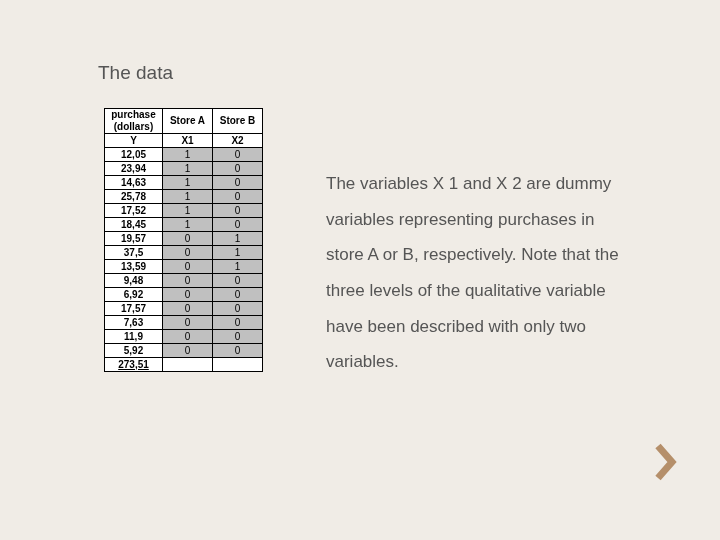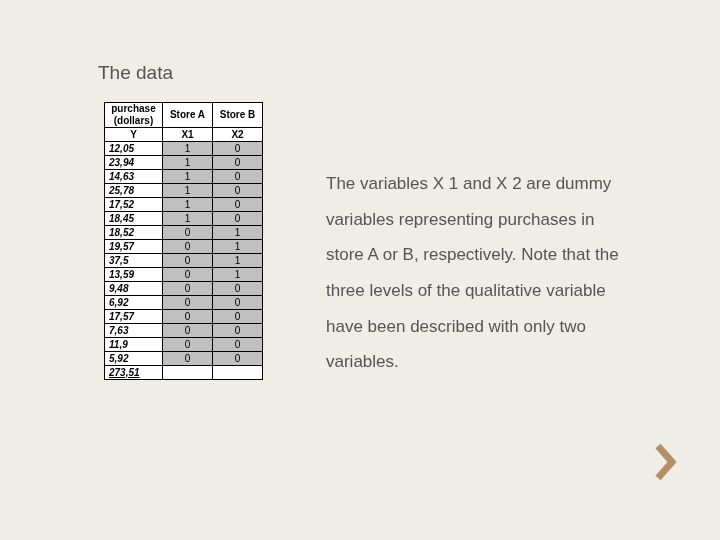--- a/index.html
+++ b/index.html
@@ -18,21 +18,21 @@
   }
   .title {
     position: absolute;
     top: 62px;
     left: 98px;
     font-size: 19px;
     color: #555;
   }
   .table-wrap {
     position: absolute;
-    top: 102px;
+    top: 108px;
     left: 104px;
     background: #fff;
     border-radius: 20px;
   }
   table {
     border-collapse: collapse;
     background: #fff;
   }
   th, td {
     border: 1px solid #000;
@@ -44,21 +44,21 @@
     height: 14px;
     white-space: nowrap;
   }
   th {
     font-weight: bold;
     background: #fff;
   }
   .hdr-purchase { width: 58px; }
   .hdr-a { width: 50px; }
   .hdr-b { width: 50px; }
-  td.col-y { font-weight: bold; text-align: left; font-style: italic; }
+  td.col-y { font-weight: bold; text-align: center; }
   td.col-x { background: #c0c0c0; text-align: center; }
   td.total { font-weight: bold; text-decoration: underline; }
   td.blank { background: #fff; }
   .body-text {
     position: absolute;
     top: 166px;
     left: 326px;
     width: 310px;
     font-size: 17px;
     color: #555;
@@ -122,25 +122,20 @@
             <td class="col-y">17,52</td>
             <td class="col-x">1</td>
             <td class="col-x">0</td>
           </tr>
           <tr>
             <td class="col-y">18,45</td>
             <td class="col-x">1</td>
             <td class="col-x">0</td>
           </tr>
           <tr>
-            <td class="col-y">18,52</td>
-            <td class="col-x">0</td>
-            <td class="col-x">1</td>
-          </tr>
-          <tr>
             <td class="col-y">19,57</td>
             <td class="col-x">0</td>
             <td class="col-x">1</td>
           </tr>
           <tr>
             <td class="col-y">37,5</td>
             <td class="col-x">0</td>
             <td class="col-x">1</td>
           </tr>
           <tr>

